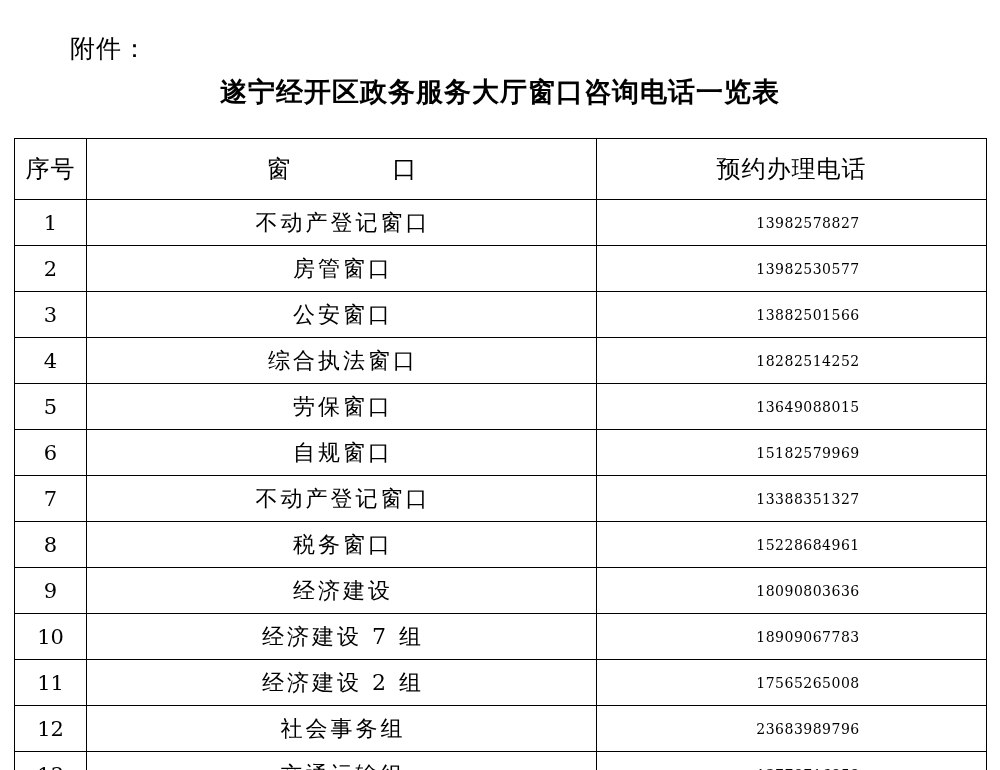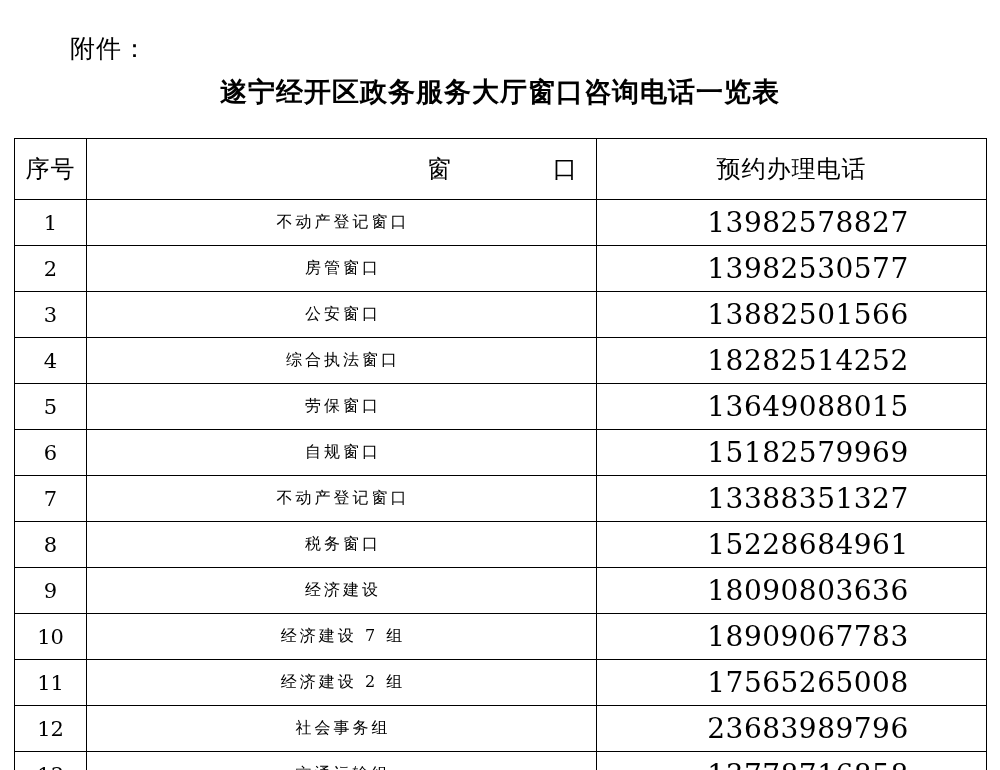--- a/index.html
+++ b/index.html
@@ -66,35 +66,34 @@
     height: 58px;
     font-size: 24px;
     font-weight: bold;
     letter-spacing: 1px;
     font-family: "DejaVu Sans", "Liberation Sans", sans-serif;
     margin-top: 40px;
   }
   thead td.head-window {
     letter-spacing: 18px;
     text-indent: 18px;
-    text-align: right;
   }
   tbody td {
     height: 43px;
-    font-size: 16px;
+    font-size: 22px;
   }
   tbody td.cell-index {
     font-size: 21px;
   }
   tbody td.cell-window {
     letter-spacing: 3px;
     text-indent: 3px;
   }
   tbody td.cell-phone {
-    font-size: 28px;
+    font-size: 14px;
     letter-spacing: 0.5px;
     padding-left: 34px;
   }
 </style>
 </head>
 <body>
 
 <div class="page">
 
   <div class="attachment-label">附件：</div>

